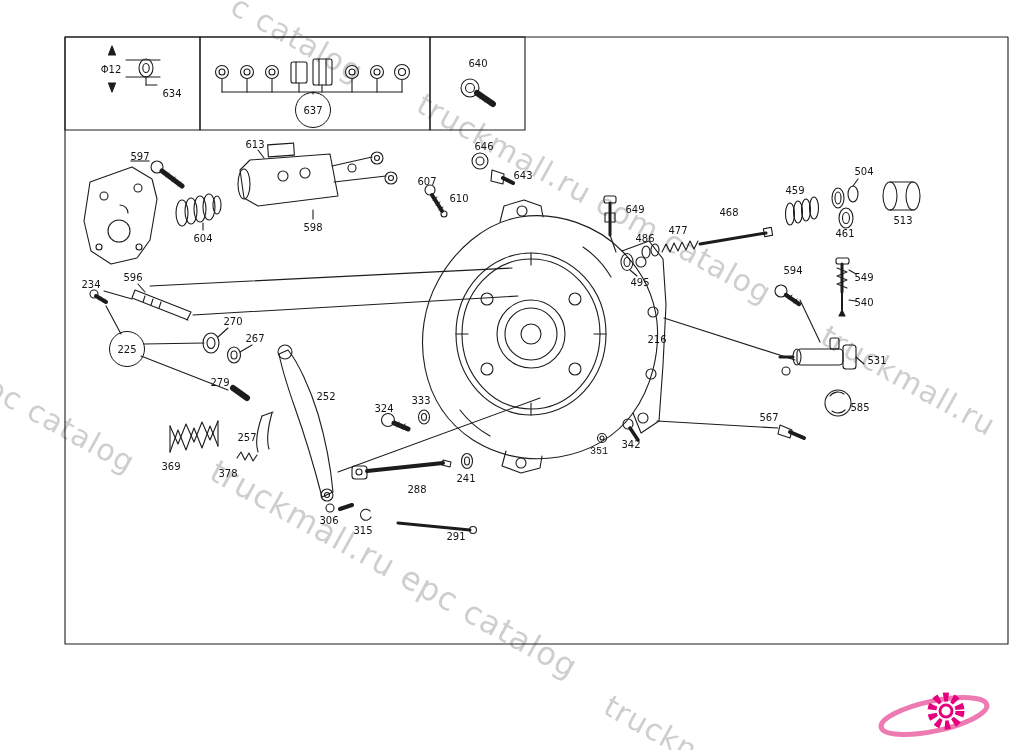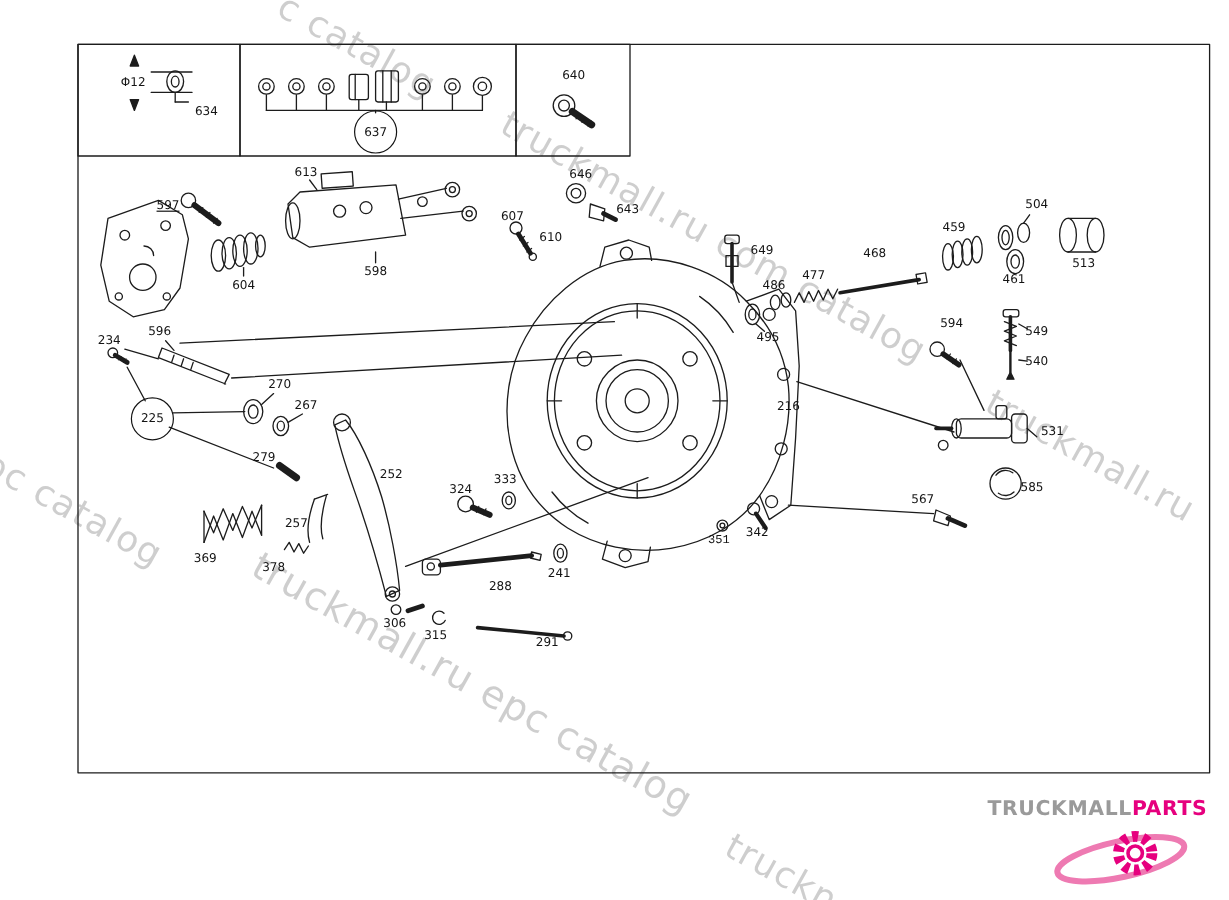--- a/index.html
+++ b/index.html
@@ -294,21 +294,21 @@
 
       </g>
     </svg>
   </div>
 
   <div id="labels-layer" class="layer">
       <div class="part-label" style="left: 111px; top: 69px;">Φ12</div>
       <div class="part-label" style="left: 172px; top: 93px;">634</div>
       <div class="part-label circled" style="left: 313px; top: 110px;">637</div>
       <div class="part-label" style="left: 478px; top: 63px;">640</div>
-      <div class="part-label" style="left: 140px; top: 172px; text-decoration: underline;">597</div>
+      <div class="part-label" style="left: 140px; top: 156px; text-decoration: underline;">597</div>
       <div class="part-label" style="left: 255px; top: 144px;">613</div>
       <div class="part-label" style="left: 484px; top: 146px;">646</div>
       <div class="part-label" style="left: 523px; top: 175px;">643</div>
       <div class="part-label" style="left: 427px; top: 181px;">607</div>
       <div class="part-label" style="left: 459px; top: 198px;">610</div>
       <div class="part-label" style="left: 635px; top: 209px;">649</div>
       <div class="part-label" style="left: 645px; top: 238px;">486</div>
       <div class="part-label" style="left: 678px; top: 230px;">477</div>
       <div class="part-label" style="left: 729px; top: 212px;">468</div>
       <div class="part-label" style="left: 795px; top: 190px;">459</div>
@@ -340,23 +340,20 @@
       <div class="part-label" style="left: 247px; top: 437px;">257</div>
       <div class="part-label" style="left: 228px; top: 473px;">378</div>
       <div class="part-label" style="left: 329px; top: 520px;">306</div>
       <div class="part-label" style="left: 363px; top: 530px;">315</div>
       <div class="part-label" style="left: 417px; top: 489px;">288</div>
       <div class="part-label" style="left: 466px; top: 478px;">241</div>
       <div class="part-label" style="left: 456px; top: 536px;">291</div>
     </div>
 
   <div id="logo">
-    <div class="logo-text">
-      <span class="logo-gray">TRUCKMALL</span><span class="logo-pink">PARTS</span>
-    </div>
     <svg width="190" height="64" style="position:absolute;top:26px;left:0">
       <g fill="none">
         <ellipse cx="108" cy="32" rx="54" ry="15" stroke="#ee7ab2" stroke-width="5" transform="rotate(-12 108 32)"></ellipse>
         <circle cx="120" cy="27" r="14" stroke="#e6007e" stroke-width="9" stroke-dasharray="5 4"></circle>
         <circle cx="120" cy="27" r="6" fill="#ffffff" stroke="#e6007e" stroke-width="3"></circle>
       </g>
     </svg>
   </div>
 
 </div>

